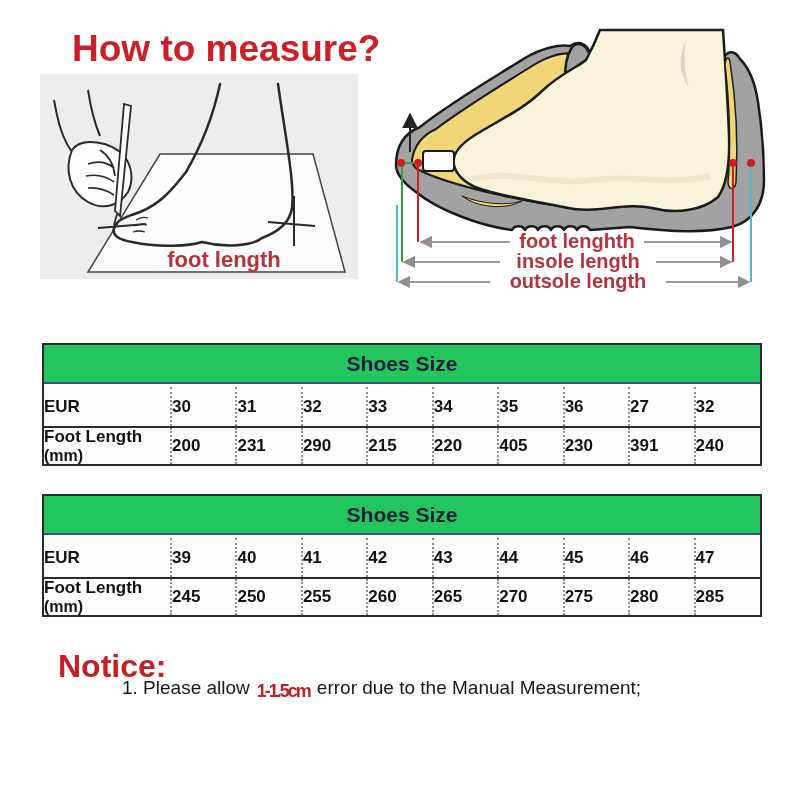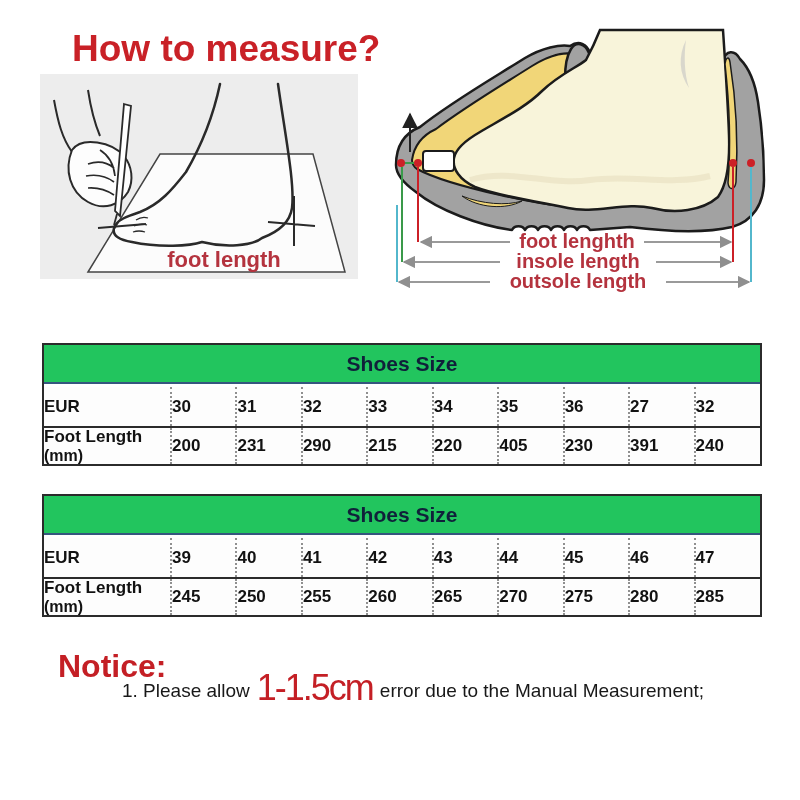--- a/index.html
+++ b/index.html
@@ -24,21 +24,21 @@
   .size-table td:first-child{border-left:none;}
   .size-table tr.r1 td{height:39px;}
   .size-table tr.r2 td{border-top:2px solid #2b2b2b;height:33px;overflow:hidden;}
   .rowlabel{font-size:17px;line-height:17px;}
   .rowlabel .unit{display:block;font-size:16px;margin-top:2px;}
   col.c-label{width:127px;}
 
   .notice-heading{position:absolute;left:58px;top:648px;font-size:32px;font-weight:bold;color:#c41f25;}
   .notice-items{position:absolute;left:122px;top:672px;width:650px;}
   .notice-item{font-size:19px;color:#181818;line-height:31px;white-space:nowrap;}
-  .hl{font-size:36px;font-weight:normal;color:#c41f25;letter-spacing:-2px;
+  .hl{font-size:18px;font-weight:bold;color:#c41f25;letter-spacing:-2px;
       margin:0 7px;vertical-align:-3px;}
 </style>
 </head>
 <body>
 
 <div class="page">
 
   <div class="title">How to measure?</div>
 
   <div class="measure-box">

